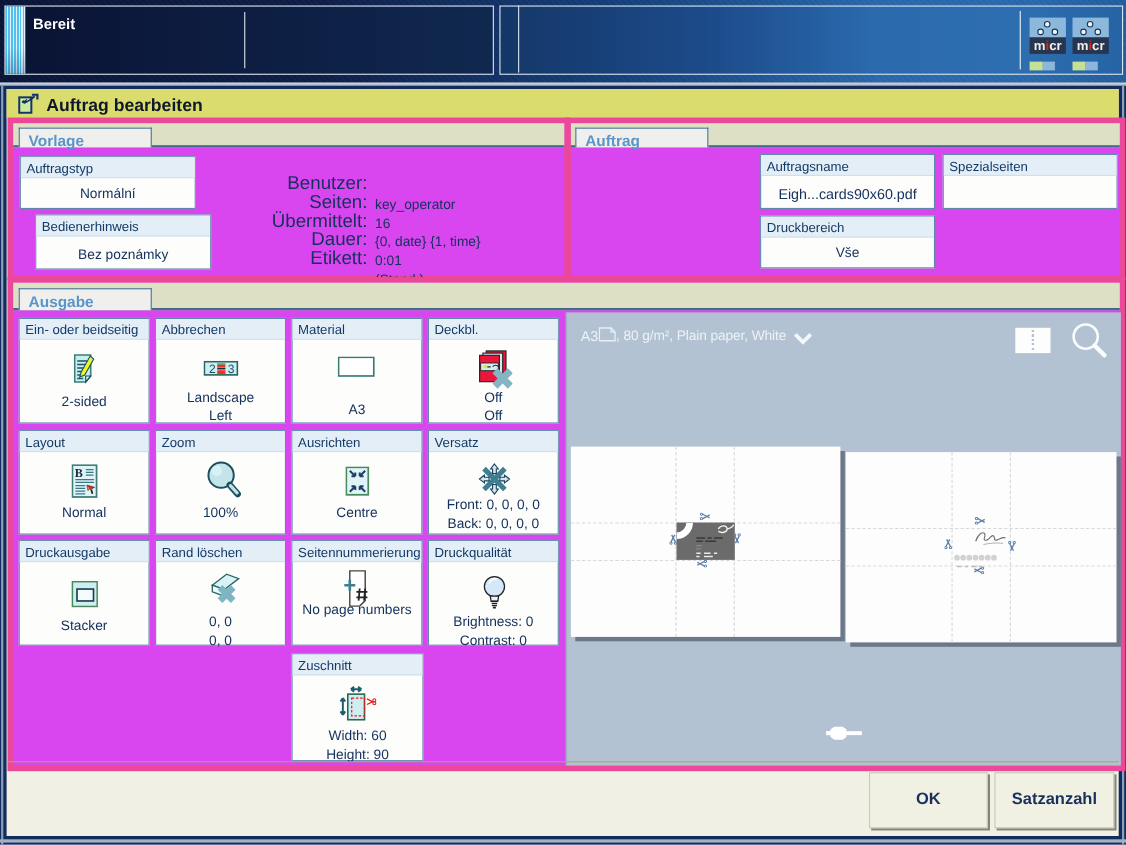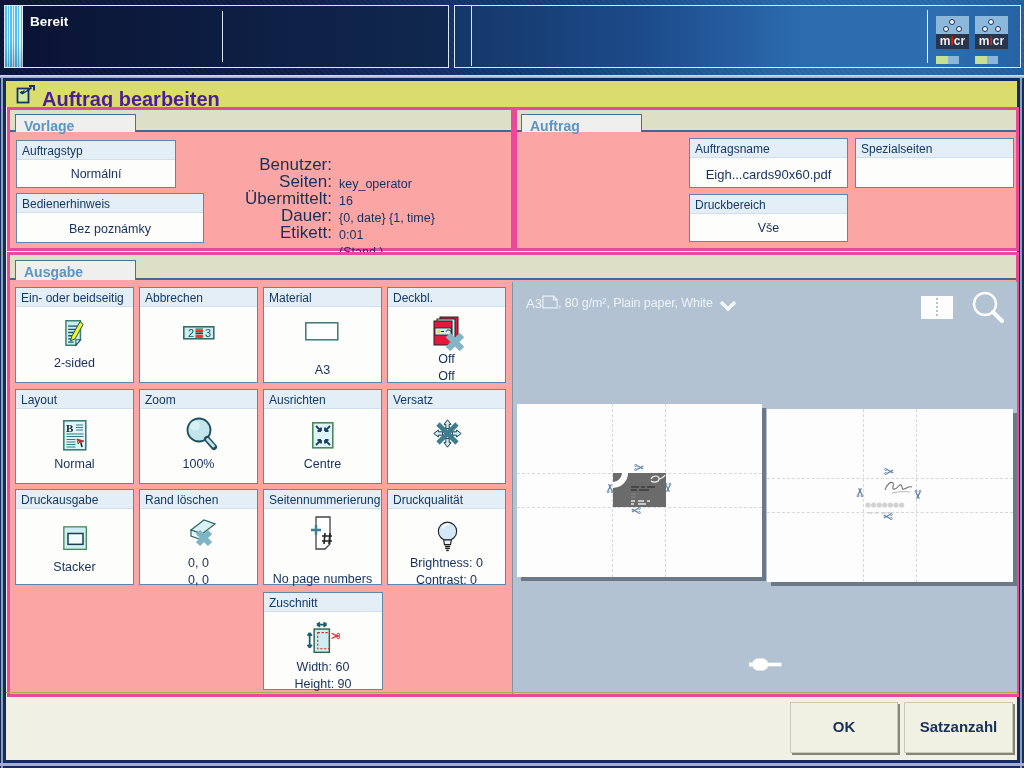--- a/index.html
+++ b/index.html
@@ -31,22 +31,22 @@
   .bbar{width:11px;height:8px;background:#8cb6da;top:50px;}
   #silver{left:0;top:75px;width:1024px;height:3px;
     background:linear-gradient(#dde3ea,#98a7b9);}
   
   #frameL{left:1px;top:78px;width:2px;height:690px;background:#8ca0bc;}
   #frameR{left:1020px;top:78px;width:2px;height:690px;background:#8ca0bc;}
   #frameB{left:0;top:763px;width:1024px;height:3px;background:#a3b1c2;}
   
   #dlg{left:6px;top:81px;width:1011px;height:679px;background:#f0f0e4;}
   #title{left:0;top:0;width:1011px;height:26px;background:#dbdc6e;}
-  #titletext{left:36px;top:7px;font-size:20px;font-weight:bold;color:#4c1d95;}
-  .fs{border:3px solid #ec4899;background:#fca5a5;text-decoration:underline;}
+  #titletext{left:36px;top:7px;font-size:16px;font-weight:bold;color:#0f172a;}
+  .fs{border:5px solid #ec4899;background:#d946ef;text-decoration:underline;}
   .strip{position:absolute;left:0;top:0;right:0;background:#dee0c6;border-bottom:2px solid #42688e;}
   .tab{position:absolute;background:#efefed;border:1px solid #4a7092;border-bottom:none;
        color:#5b95c8;font-weight:bold;font-size:14px;padding:3px 0 0 8px;z-index:3;
        box-sizing:border-box;}
   .card{position:absolute;border:1px solid #5f87a8;background:#fdfdfc;}
   .chead{position:absolute;left:0;top:0;right:0;height:19px;background:#e4eef7;
          color:#123a66;font-size:12px;padding:3px 0 0 5px;box-sizing:border-box;
          border-bottom:1px solid #cfdfec;}
   .clabel{position:absolute;left:0;right:0;text-align:center;color:#14305c;font-size:12.5px;line-height:17px;}
   .ilabel{color:#14305c;font-size:17px;}
@@ -106,21 +106,21 @@
       </svg>
     </div>
 
     <div class="fs abs" style="left:1px;top:26px;width:501px;height:138px;">
       <div class="strip" style="height:20px;"></div>
       <div class="tab" style="left:5px;top:4px;width:121px;height:18px;">Vorlage</div>
       <div class="card" style="left:6px;top:30px;width:158px;height:46px;">
         <div class="chead">Auftragstyp</div>
         <div class="clabel" style="top:25px;">Normální</div>
       </div>
-      <div class="card" style="left:6px;top:83px;width:158px;height:48px;padding-left:28px;">
+      <div class="card" style="left:20px;top:83px;width:158px;height:48px;">
         <div class="chead">Bedienerhinweis</div>
         <div class="clabel" style="top:27px;">Bez poznámky</div>
       </div>
       <div class="abs" style="left:180px;top:46px;width:142px;text-align:right;">
         <div class="ilabel" style="line-height:17px;">Benutzer:<br>Seiten:<br>Übermittelt:<br>Dauer:<br>Etikett:</div>
       </div>
       <div class="abs" style="left:329px;top:46px;">
         <div class="val" style="line-height:17px;margin-top:20px;">key_operator<br>16<br>{0, date} {1, time}<br>0:01<br>(Stand.)</div>
       </div>
     </div>
@@ -150,20 +150,21 @@
         <div class="clabel" style="top:67px;">2-sided</div>
         <svg class="abs" style="left:49px;top:31px" width="20" height="28" viewBox="0 0 22 29">
           <path d="M1 1 H17 V22 L12 28 H1 Z" fill="#c9eef2" stroke="#3d7d74" stroke-width="1.6"></path>
           <path d="M3.5 7h10M3.5 10.5h9M3.5 14h8M3.5 17.5h5M3.5 21h4M3.5 24.5h6" stroke="#1d5560" stroke-width="1.5"></path>
           <path d="M16.5 2 L20 5 L11 21 L6 23 L7.5 18 Z" fill="#f4f428" stroke="#15555c" stroke-width="1.1"></path>
           <path d="M12 28 L12 22 L17 22 Z" fill="#eafcff" stroke="#15555c" stroke-width="1.2"></path>
         </svg>
       </div>
       <div class="card" style="left:129px;top:32px;width:117px;height:94px;">
         <div class="chead">Abbrechen</div>
+        <div class="clabel" style="top:63px;">Landscape<br>Left</div>
         <svg class="abs" style="left:43px;top:38px" width="32" height="14" viewBox="0 0 32 14">
           <rect x="0.8" y="0.8" width="30" height="12" fill="#cdeef2" stroke="#2a6660" stroke-width="1.5"></rect>
           <text x="5" y="11" font-size="11" fill="#1d4e5e" font-family="Liberation Sans">2</text>
           <text x="22" y="11" font-size="11" fill="#1d4e5e" font-family="Liberation Sans">3</text>
           <rect x="12.5" y="3.4" width="7.4" height="2.8" fill="#ee3322"></rect>
           <rect x="12.5" y="2.4" width="7.4" height="1" fill="#2a8a4a"></rect>
           <rect x="12.5" y="6.5" width="7.4" height="1.4" fill="#1a2a3a"></rect>
           <rect x="12.5" y="8.6" width="7.4" height="2.8" fill="#ee3322"></rect>
           <rect x="12.5" y="11.2" width="7.4" height="1" fill="#2a8a4a"></rect>
         </svg>
@@ -217,20 +218,21 @@
         <svg class="abs" style="left:48px;top:32px" width="22" height="27" viewBox="0 0 22 27">
           <rect x="0.8" y="0.8" width="20" height="25" fill="#dff4f8" stroke="#4a8a5a" stroke-width="1.6"></rect>
           <path d="M4 4 L9 9 M9 9 L9 5.5 M9 9 L5.5 9" stroke="#1d3e5e" stroke-width="1.8"></path>
           <path d="M18 4 L13 9 M13 9 L13 5.5 M13 9 L16.5 9" stroke="#1d3e5e" stroke-width="1.8"></path>
           <path d="M4 23 L9 18 M9 18 L9 21.5 M9 18 L5.5 18" stroke="#1d3e5e" stroke-width="1.8"></path>
           <path d="M18 23 L13 18 M13 18 L13 21.5 M13 18 L16.5 18" stroke="#1d3e5e" stroke-width="1.8"></path>
         </svg>
       </div>
       <div class="card" style="left:377px;top:134px;width:117px;height:93px;">
         <div class="chead">Versatz</div>
+        <div class="clabel" style="top:59px;">Front: 0, 0, 0, 0<br>Back: 0, 0, 0, 0</div>
         <svg class="abs" style="left:45px;top:29px" width="29" height="29" viewBox="0 0 29 29">
           <path d="M5 5 L24 24 M24 5 L5 24" stroke="#3e7e8e" stroke-width="4.6"></path>
           <g fill="#cfe9ee" stroke="#1d3e5e" stroke-width="1">
             <path d="M14.5 0.8 L18 5.4 L16.2 5.4 L16.2 9.6 L12.8 9.6 L12.8 5.4 L11 5.4 Z"></path>
             <path d="M14.5 28.2 L18 23.6 L16.2 23.6 L16.2 19.4 L12.8 19.4 L12.8 23.6 L11 23.6 Z"></path>
             <path d="M0.8 14.5 L5.4 11 L5.4 12.8 L9.6 12.8 L9.6 16.2 L5.4 16.2 L5.4 18 Z"></path>
             <path d="M28.2 14.5 L23.6 11 L23.6 12.8 L19.4 12.8 L19.4 16.2 L23.6 16.2 L23.6 18 Z"></path>
           </g>
         </svg>
       </div>
@@ -247,21 +249,21 @@
         <div class="chead">Rand löschen</div>
         <div class="clabel" style="top:65px;">0, 0<br>0, 0</div>
         <svg class="abs" style="left:42px;top:28px" width="36" height="32" viewBox="0 0 36 32">
           <path d="M9 12 L22 2 L33 6 L20 16 Z" fill="#d8f2f6" stroke="#2a6660" stroke-width="1.2"></path>
           <path d="M9 12 L20 16 L20 22 L9 18 Z" fill="#eafafc" stroke="#2a6660" stroke-width="1.2"></path>
           <path d="M16 14 L28 26 M28 14 L16 26" stroke="#7eb4c4" stroke-width="6"></path>
         </svg>
       </div>
       <div class="card" style="left:253px;top:234px;width:117px;height:94px;">
         <div class="chead">Seitennummerierung</div>
-        <div class="clabel" style="top:81px;text-align:center;">No page numbers</div>
+        <div class="clabel" style="top:54px;text-align:center;">No page numbers</div>
         <svg class="abs" style="left:46px;top:26px" width="26" height="34" viewBox="0 0 26 34">
           <path d="M6 1 H20 V28 L15 33 H6 Z" fill="#ffffff" stroke="#444" stroke-width="1.3"></path>
           <path d="M1 14 h10 M6 9 v10" stroke="#3e7e8e" stroke-width="2.4"></path>
           <path d="M12 20 h10 M12 25 h10 M15 17 L14 28 M20 17 L19 28" stroke="#222" stroke-width="1.6"></path>
         </svg>
       </div>
       <div class="card" style="left:377px;top:234px;width:117px;height:94px;">
         <div class="chead">Druckqualität</div>
         <div class="clabel" style="top:65px;">Brightness: 0<br>Contrast: 0</div>
         <svg class="abs" style="left:49px;top:29px" width="21" height="36" viewBox="0 0 22 34">

